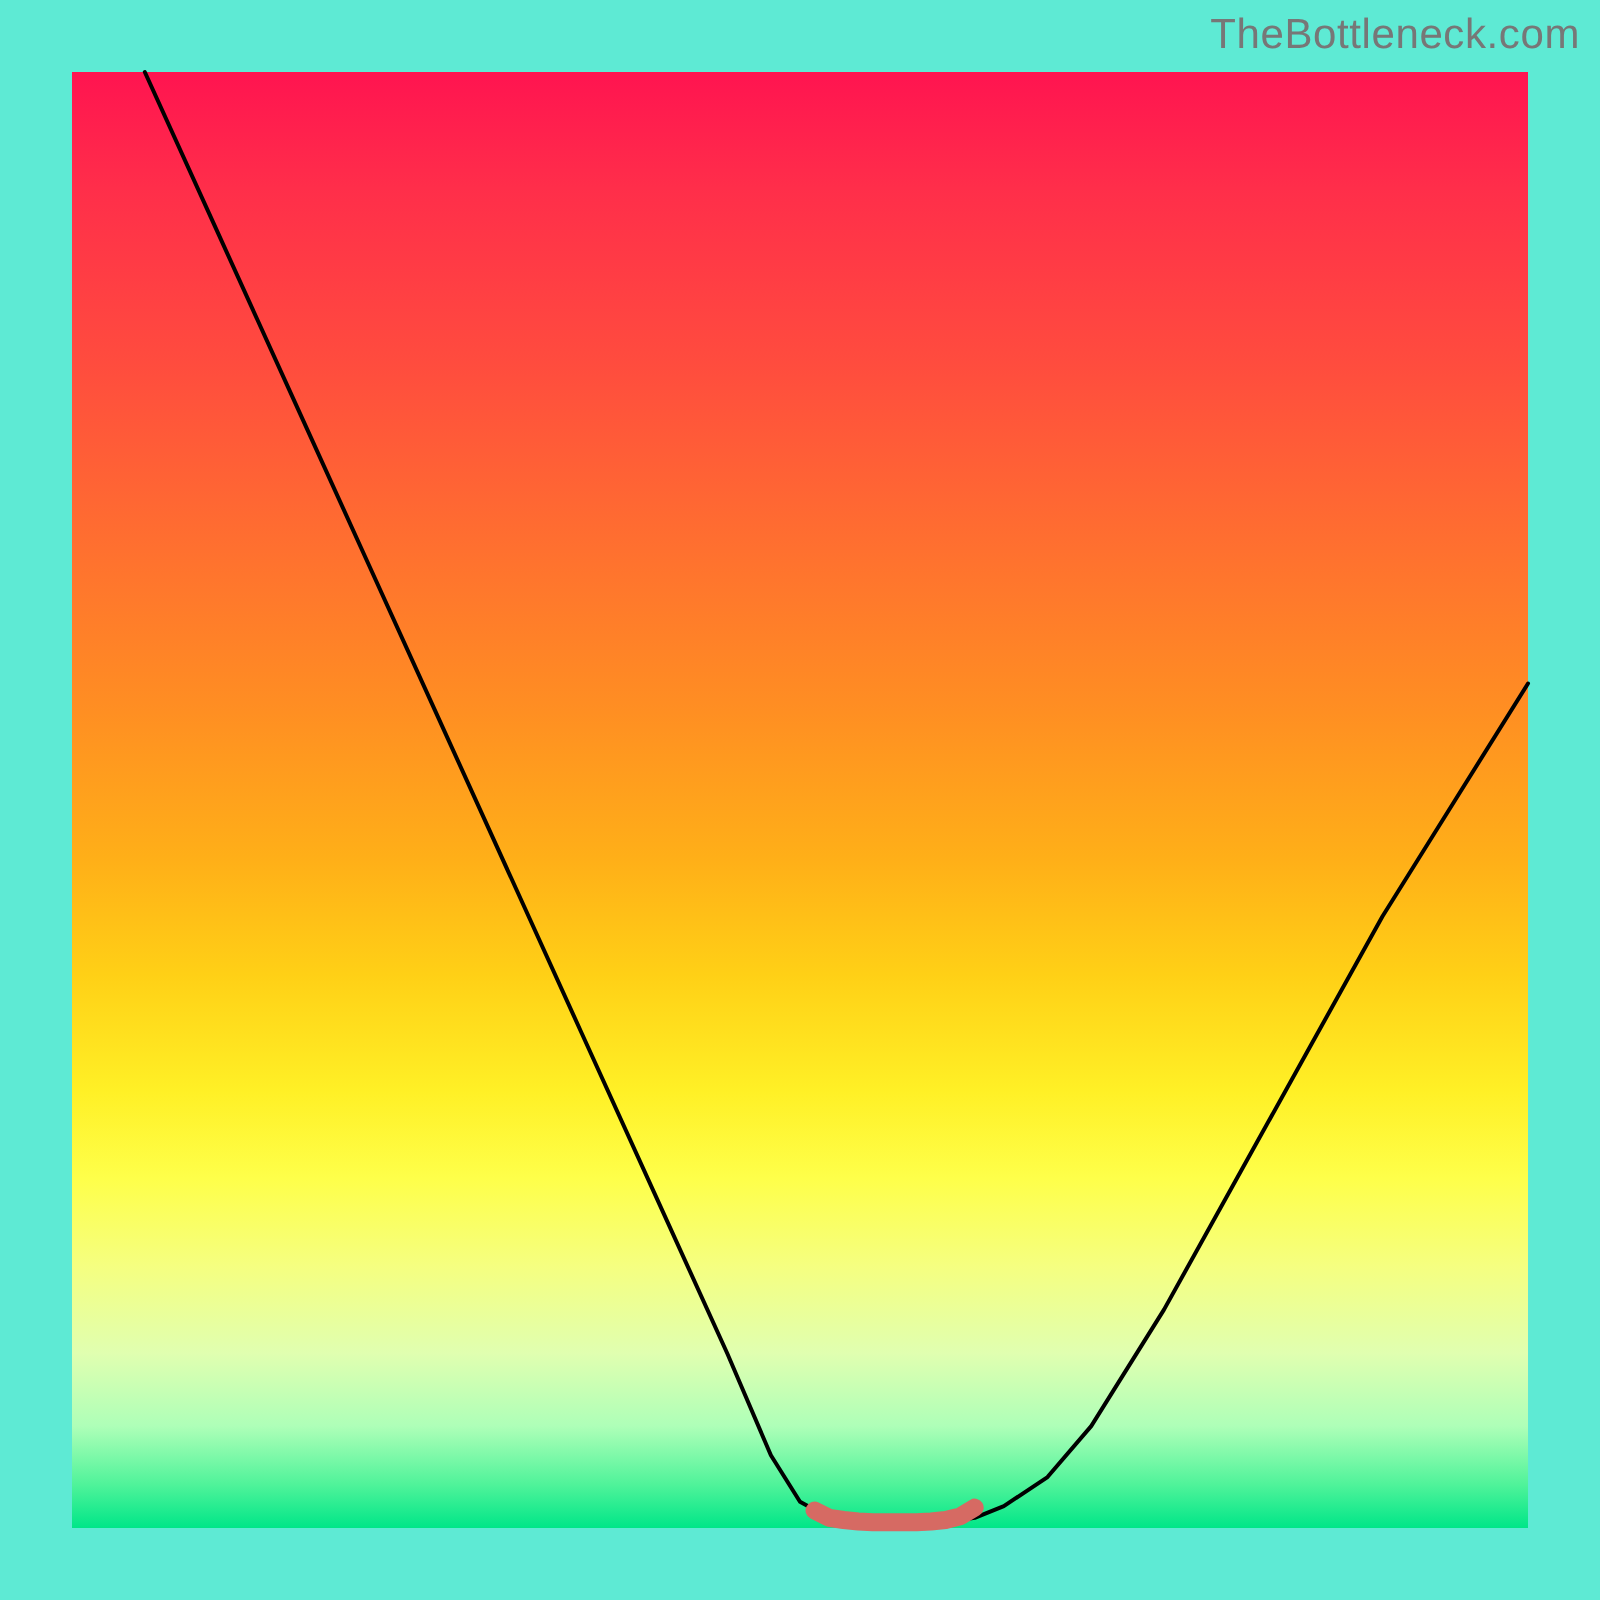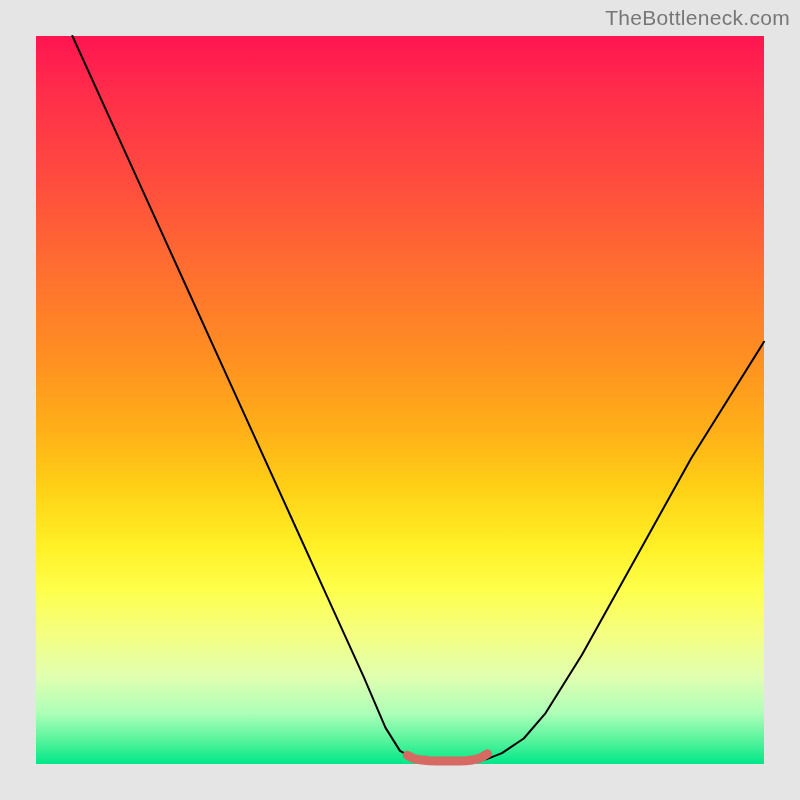--- a/index.html
+++ b/index.html
@@ -8,21 +8,21 @@
     width: 800px;
     height: 800px;
     overflow: hidden;
     background: #000;
     font-family: Arial, Helvetica, sans-serif;
   }
   .frame {
     position: relative;
     width: 800px;
     height: 800px;
-    background: #e5e5e5;
+    background: #5eead4;
   }
   .plot-area {
     position: absolute;
     left: 36px;
     top: 36px;
     width: 728px;
     height: 728px;
     
     background: linear-gradient(to bottom,
       #ff1450 0%,

